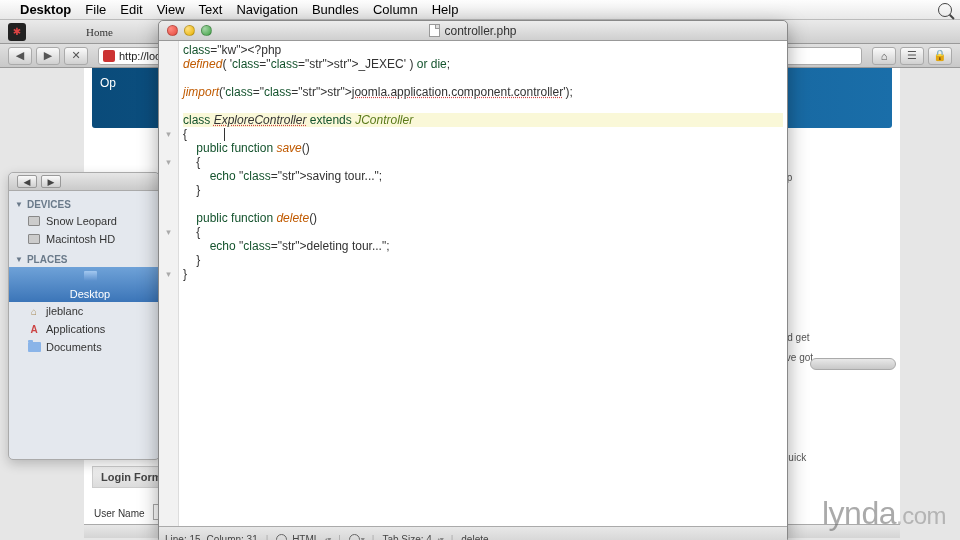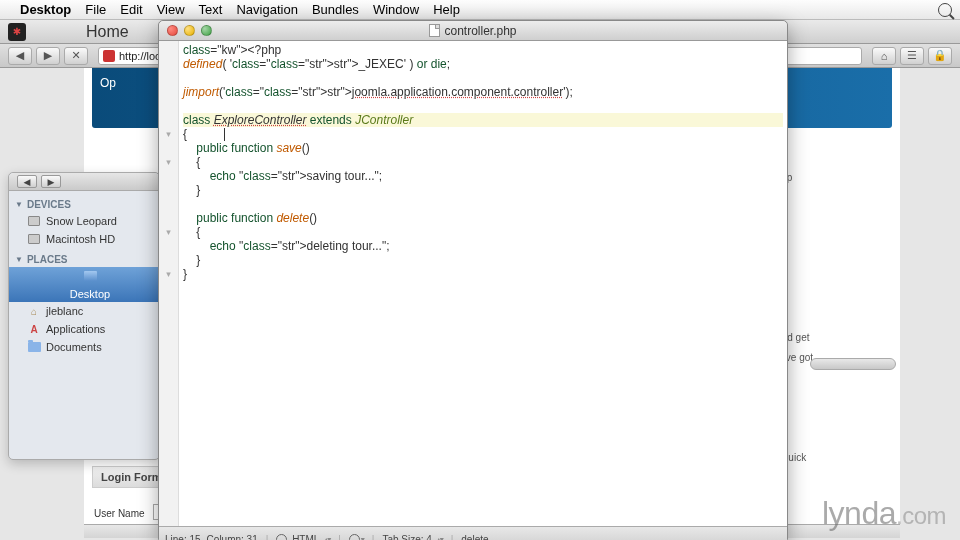--- a/index.html
+++ b/index.html
@@ -11,21 +11,21 @@
 .menubar .app { font-weight:bold; margin-right:14px; }
 .menubar .item { margin-right:14px; }
 .menubar .right { margin-left:auto; display:flex; align-items:center; gap:6px; }
 .menubar .spotlight { width:14px; height:14px; border:1.5px solid #444; border-radius:50%; position:relative; }
 .menubar .spotlight::after { content:""; position:absolute; width:6px; height:1.5px; background:#444; bottom:-2px; right:-4px; transform:rotate(45deg); }
 
 
 .browser { position:absolute; top:20px; left:0; right:0; height:520px; background:#e6e6e6; }
 .browser-toolbar { height:24px; background:linear-gradient(#eaeaea,#cfcfcf); border-bottom:1px solid #999; display:flex; align-items:center; padding:0 8px; }
 .browser-toolbar .lynda-badge { width:18px; height:18px; background:#222; border-radius:3px; display:flex; align-items:center; justify-content:center; color:#d44; font-size:10px; }
-.home-btn { margin-left:60px; font-size:16px; color:#333; }
+.home-btn { margin-left:60px; font-size:11px; color:#333;font-family:Liberation Serif, serif; }
 .browser-nav { height:24px; background:linear-gradient(#e0e0e0,#c8c8c8); border-bottom:1px solid #999; display:flex; align-items:center; padding:0 8px; gap:4px; }
 .navbtn { width:24px; height:18px; background:linear-gradient(#fafafa,#d0d0d0); border:1px solid #aaa; border-radius:3px; display:flex; align-items:center; justify-content:center; font-size:11px; color:#555; }
 .url-bar { flex:1; height:18px; background:#fff; border:1px solid #aaa; border-radius:3px; display:flex; align-items:center; padding:0 4px; font-size:11px; color:#222; margin:0 6px; }
 .url-bar .favicon { width:12px; height:12px; background:#c33; border-radius:2px; margin-right:4px; }
 .browser-content { position:absolute; top:48px; left:84px; right:60px; height:470px; background:#fff; }
 .banner { height:60px; background:linear-gradient(90deg,#0a4b7a,#1a6ea9); margin:0 8px; border-radius:0 0 3px 3px; color:#fff; padding:8px; font-size:12px; }
 .right-text { position:absolute; right:10px; top:100px; width:130px; font-size:10px; color:#555; line-height:2; text-align:left; }
 .login-area { position:absolute; left:8px; top:398px; width:180px; }
 .login-header { background:linear-gradient(#f0f0f0,#dcdcdc); padding:4px 8px; font-size:11px; font-weight:bold; color:#444; border:1px solid #ccc; }
 .login-field { margin-top:16px; font-size:10px; color:#333; padding-left:2px; }
@@ -93,21 +93,21 @@
 
 <div class="menubar">
   <span class="apple"></span>
   <span class="app">Desktop</span>
   <span class="item">File</span>
   <span class="item">Edit</span>
   <span class="item">View</span>
   <span class="item">Text</span>
   <span class="item">Navigation</span>
   <span class="item">Bundles</span>
-  <span class="item">Window</span>
+  <span class="item">Column</span>
   <span class="item">Help</span>
   <span class="right">
     <span class="spotlight"></span>
   </span>
 </div>
 
 <div class="browser">
   <div class="browser-toolbar">
     <span class="lynda-badge">✱</span>
     <span class="home-btn">Home</span>

